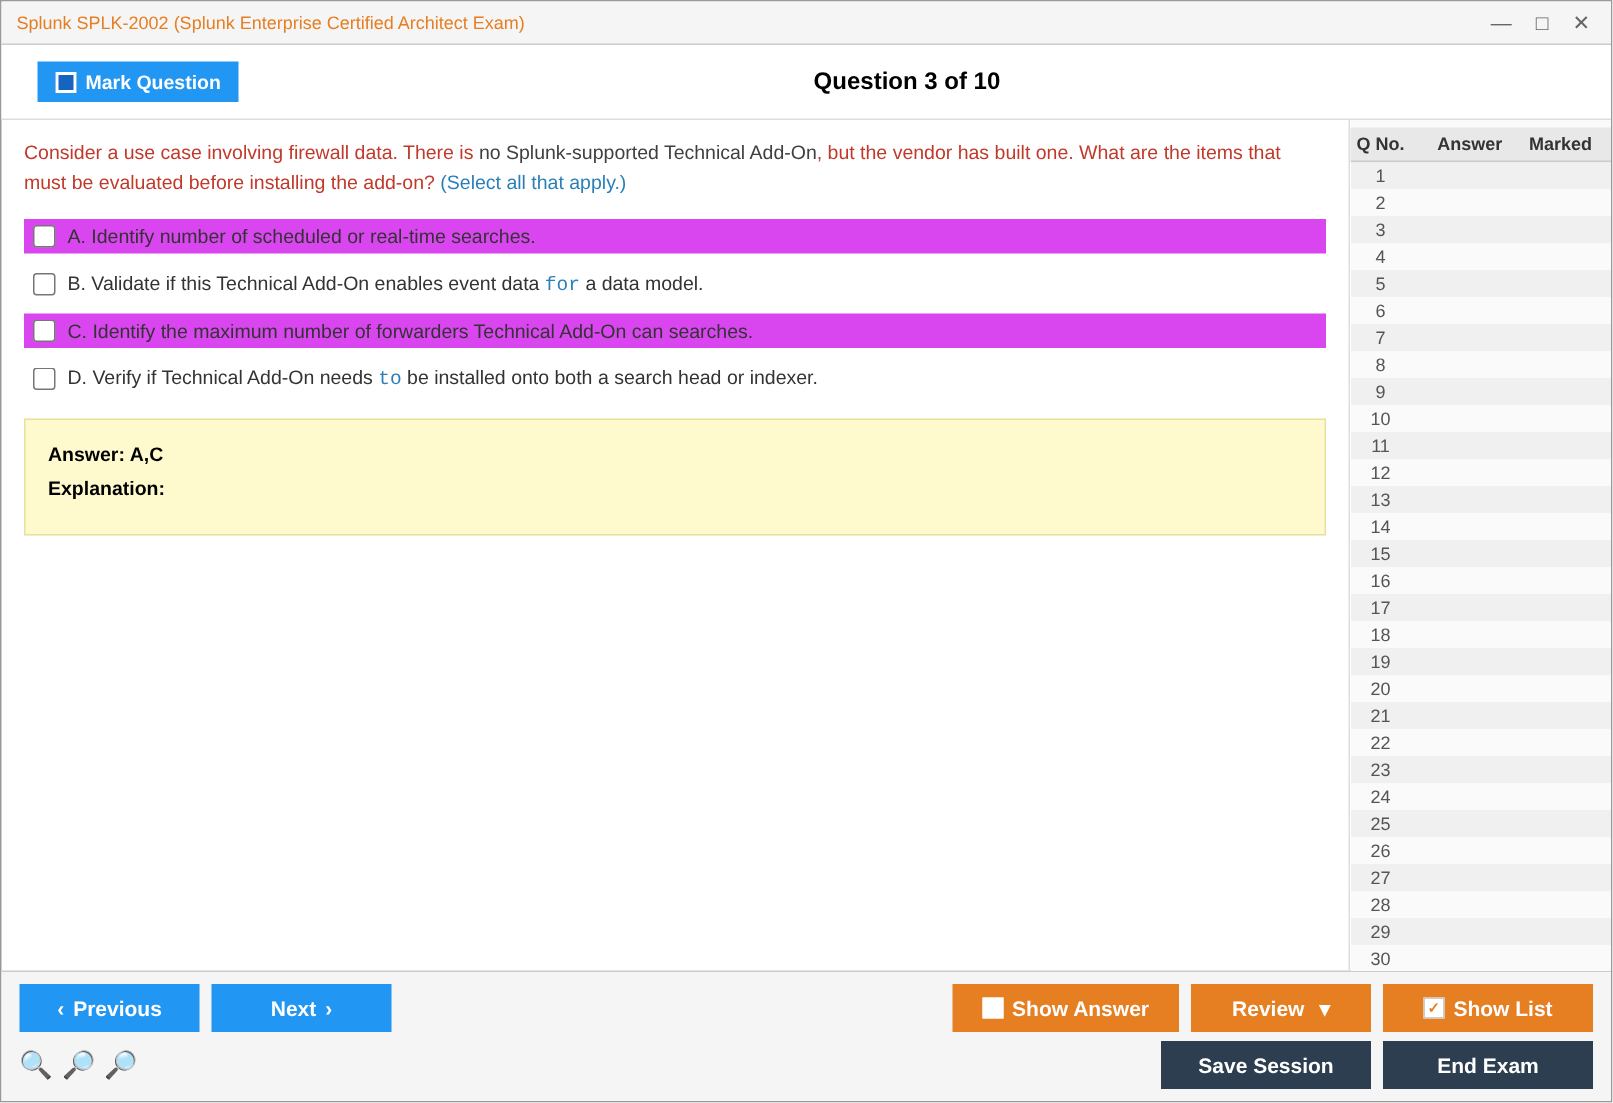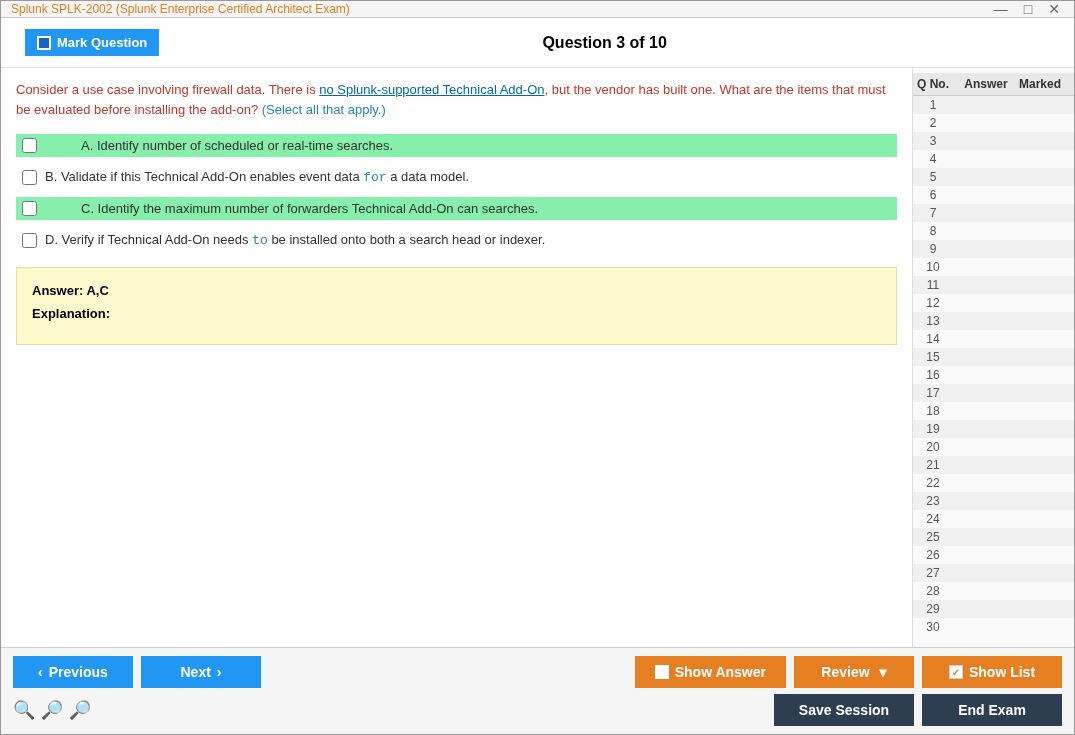--- a/index.html
+++ b/index.html
@@ -22,21 +22,21 @@
       display: flex;
       flex-direction: column;
     }
     .title-bar {
       background: #f5f5f5;
       border-bottom: 1px solid #ccc;
       padding: 5px 10px;
       display: flex;
       align-items: center;
       justify-content: space-between;
-      height: 17px;
+      height: 29px;
     }
     .title-bar-text {
       font-size: 12px;
       color: #333;
     }
     .title-bar-text span {
       color: #e67e22;
     }
     .title-bar-controls {
       display: flex;
@@ -102,22 +102,21 @@
       list-style: none;
       margin-bottom: 15px;
     }
     .option-item {
       display: flex;
       align-items: center;
       margin-bottom: 8px;
       padding: 4px 6px;
     }
     .option-item.correct {
-      background: #86efac;
-      gap: 36px;
+      background: #d946ef;
     }
     .option-item input[type="checkbox"] {
       margin-right: 8px;
       width: 15px;
       height: 15px;
     }
     .option-text {
       font-size: 13px;
       color: #333;
     }
@@ -132,21 +131,21 @@
       font-size: 13px;
       margin-bottom: 8px;
     }
     .answer-box .answer-label {
       font-weight: bold;
     }
     .answer-box .explanation-label {
       font-weight: bold;
     }
     .sidebar {
-      width: 162px;
+      width: 175px;
       border-left: 1px solid #ddd;
       background: #fafafa;
       overflow-y: auto;
       padding: 5px 0;
     }
     .sidebar-header {
       display: flex;
       background: #e8e8e8;
       border-bottom: 1px solid #ccc;
       padding: 4px 0;
@@ -332,21 +331,21 @@
       <span>Mark Question</span>
     </button>
     <div class="question-title">Question 3 of 10</div>
   </div>
 
   <div class="content-area">
 
     <div class="main-content">
 
       <div class="question-text">
-        <span>Consider a use case involving firewall data. There is <span style="color:#0369a1;text-decoration:underline;">no Splunk-supported Technical Add-On</span>, but the vendor has built one. What are the items that must be evaluated before installing the add-on? <span style="color:#2980b9;margin-top:17px;">(Select all that apply.)</span></span>
+        <span>Consider a use case involving firewall data. There is <span style="color:#404040;">no Splunk-supported Technical Add-On</span>, but the vendor has built one. What are the items that must be evaluated before installing the add-on? <span style="color:#2980b9;margin-top:17px;">(Select all that apply.)</span></span>
       </div>
 
       <ul class="options-list">
         <li class="option-item correct">
           <input type="checkbox" style="">
           <span class="option-text">A. Identify number of scheduled or real-time searches.</span>
         </li>
         <li class="option-item">
           <input type="checkbox" style="">
           <span class="option-text">B. Validate if this Technical Add-On enables event data <span class="blue">for</span> a data model.</span>

